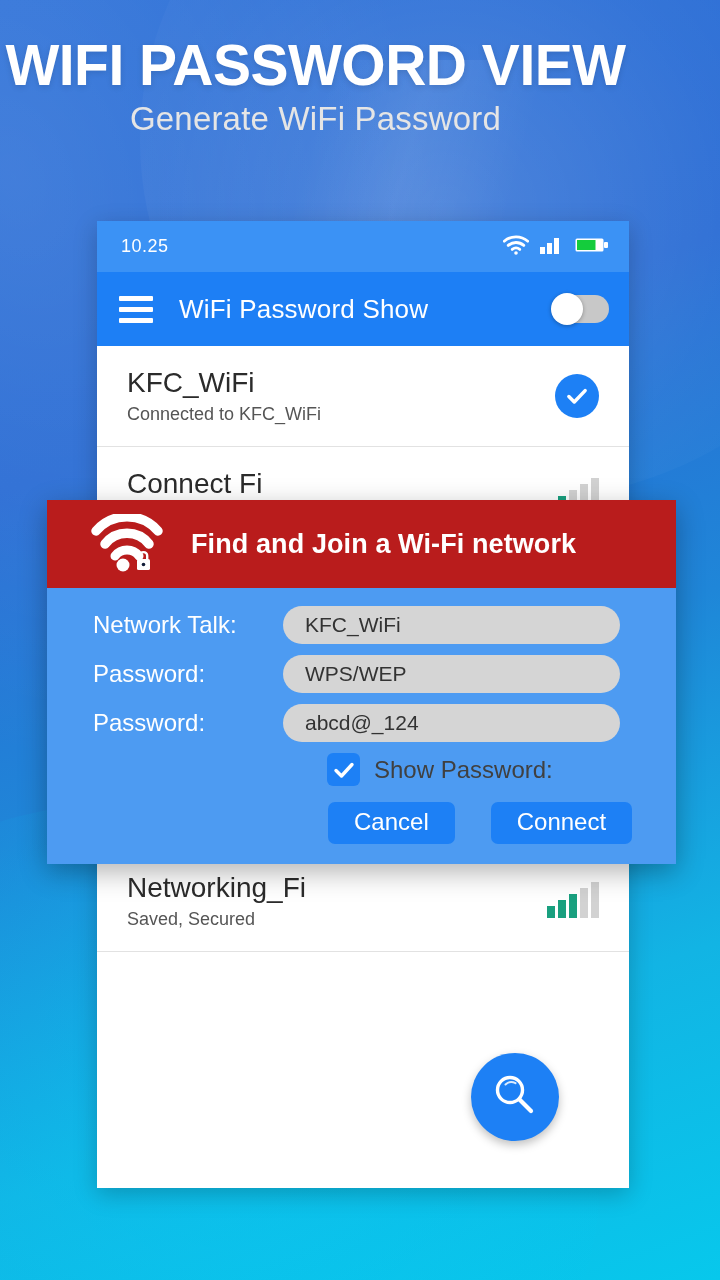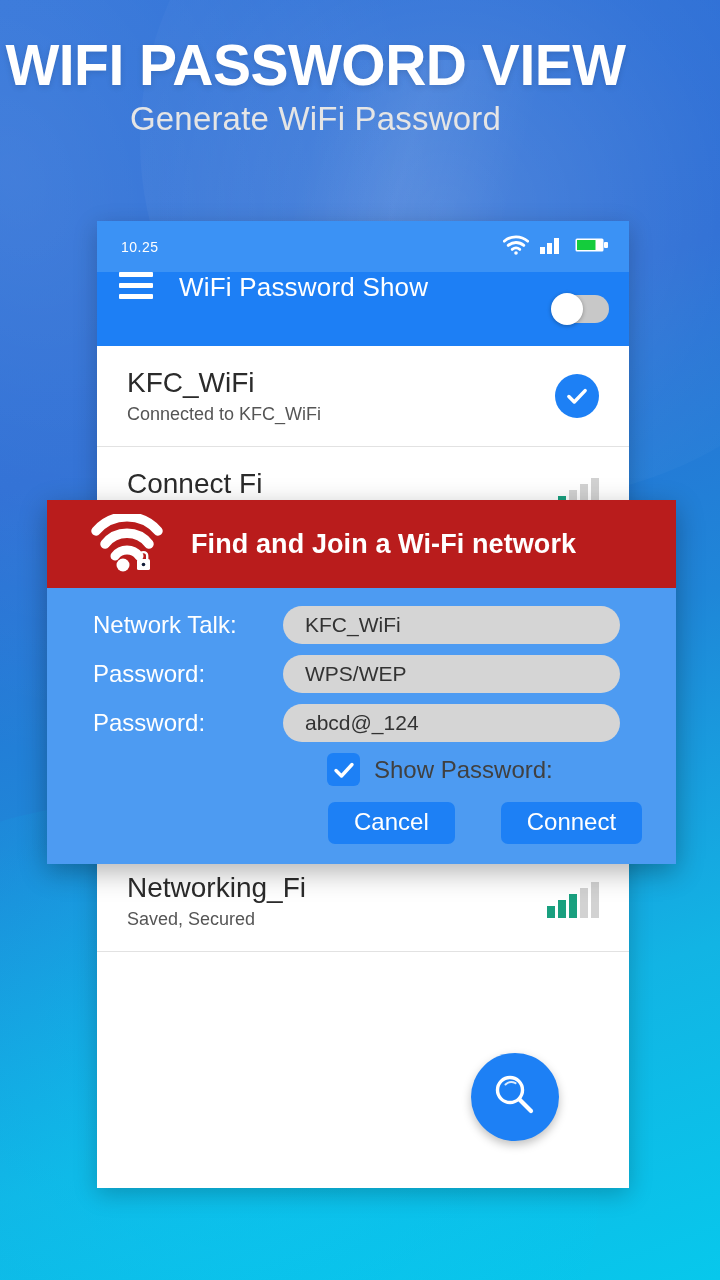--- a/index.html
+++ b/index.html
@@ -54,25 +54,25 @@
     position:absolute; left:97px; top:221px; width:532px; height:967px;
     background:#ffffff; z-index:4;
     box-shadow: 0 6px 22px rgba(0,0,0,0.22);
     overflow:hidden;
   }
   .statusbar {
     height:51px; background:#3b92f5; color:#ffffff;
     display:flex; align-items:center; padding:0 24px;
     position:relative;
   }
-  .statusbar .clock { font-size:14px; letter-spacing:0.5px; }
+  .statusbar .clock { font-size:18px; letter-spacing:0.5px; }
   .statusbar .sysicons { position:absolute; right:20px; top:0; height:51px; display:flex; align-items:center; gap:10px; }
 
   .appbar {
-    height:74px; background:#1d7ff5; display:flex; align-items:flex-start;
+    height:74px; background:#1d7ff5; display:flex; align-items:center;
     padding:0 22px; position:relative;
   }
   .hamburger { width:34px; display:flex; flex-direction:column; gap:6px; cursor:pointer; }
   .hamburger i { display:block; height:5px; background:#fff; border-radius:1px; }
   .appbar .title { color:#fff; font-size:26px; margin-left:26px; letter-spacing:0.2px; }
   .toggle {
     position:absolute; right:20px; top:23px; width:56px; height:28px;
     background:#c8c8c8; border-radius:14px; cursor:pointer;
   }
   .toggle .knob {
@@ -137,21 +137,21 @@
     display:flex; align-items:center; padding-left:22px;
     color:#333; font-size:21px;
   }
   .checkrow { display:flex; align-items:center; padding-left:280px; margin-top:6px; }
   .cbox {
     width:33px; height:33px; background:#1d80f5; border-radius:6px;
     display:flex; align-items:center; justify-content:center; cursor:pointer;
   }
   .cbox svg { width:24px; height:24px; }
   .checkrow .clabel { color:#404040; font-size:24px; margin-left:14px; }
-  .btnrow { display:flex; margin-top:16px; padding-left:281px; gap:46px; }
+  .btnrow { display:flex; margin-top:16px; padding-left:281px; gap:36px; }
   .dbtn {
     background:#1d80f5; color:#ffffff; font-size:24px;
     padding:6px 26px 8px 26px; border-radius:7px; cursor:pointer;
     border:none; font-family:"Liberation Sans", sans-serif;
   }
 </style>
 </head>
 <body>
 
 <div id="bg">

